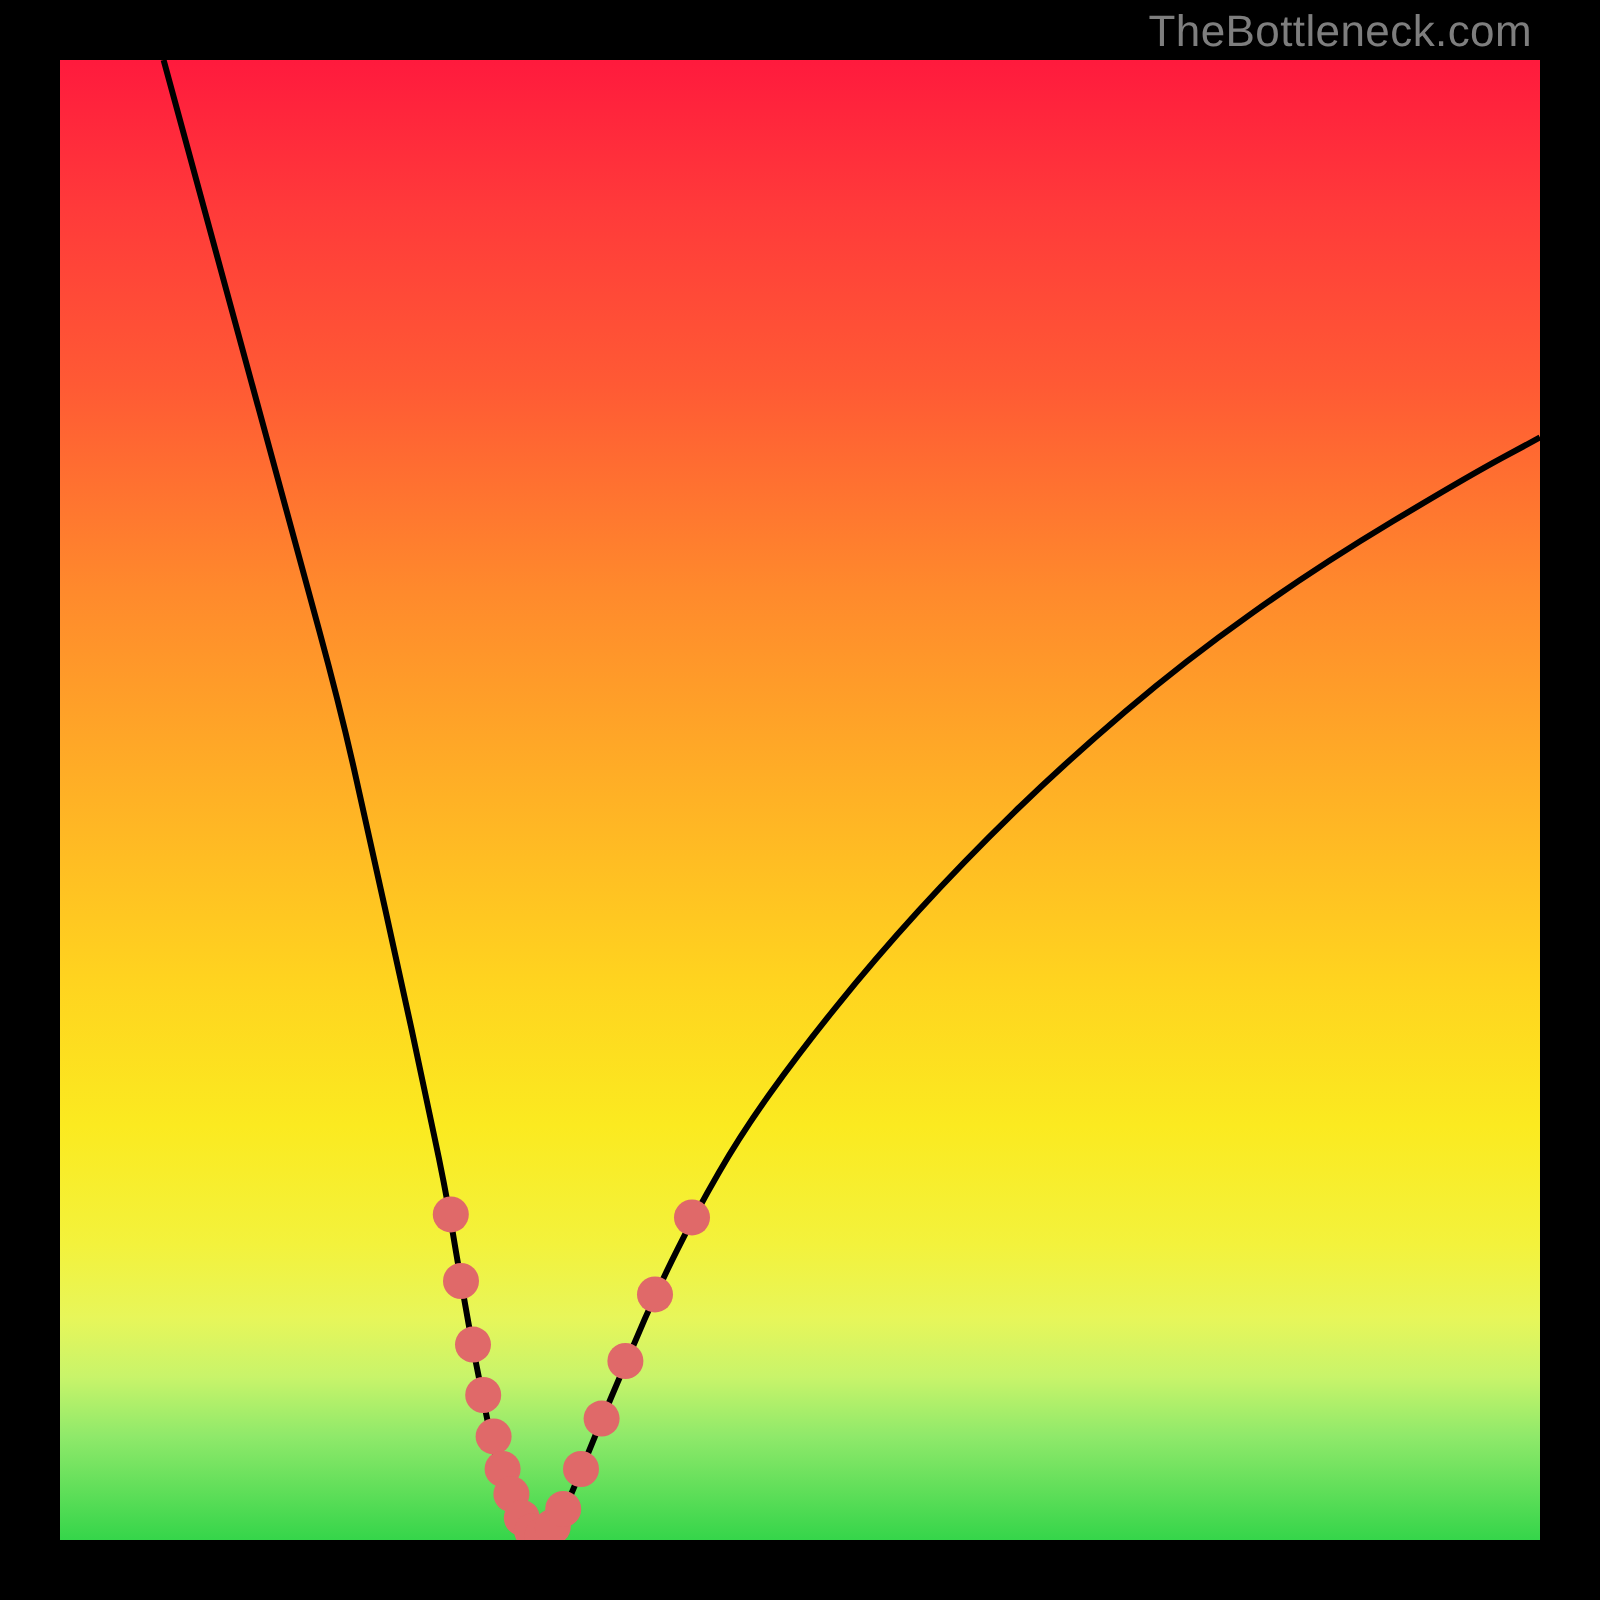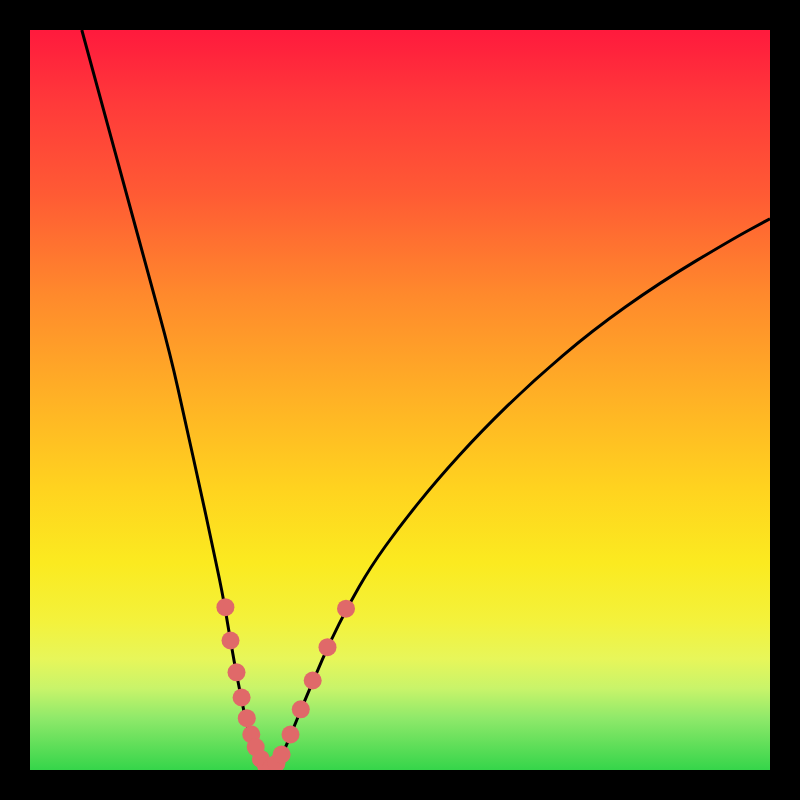--- a/index.html
+++ b/index.html
@@ -81,13 +81,14 @@
           <circle cx="246.4" cy="733.3" r="9" class="dot" fill="#e06969"></circle>
           <circle cx="251.6" cy="724.5" r="9" class="dot" fill="#e06969"></circle>
           <circle cx="260.5" cy="704.5" r="9" class="dot" fill="#e06969"></circle>
           <circle cx="270.8" cy="679.3" r="9" class="dot" fill="#e06969"></circle>
           <circle cx="282.7" cy="650.5" r="9" class="dot" fill="#e06969"></circle>
           <circle cx="297.5" cy="617.2" r="9" class="dot" fill="#e06969"></circle>
           <circle cx="316.0" cy="578.7" r="9" class="dot" fill="#e06969"></circle>
         </g>
     </svg>
   </div>
+  <div class="watermark">TheBottleneck.com</div>
 </div>
 
 </body></html>

